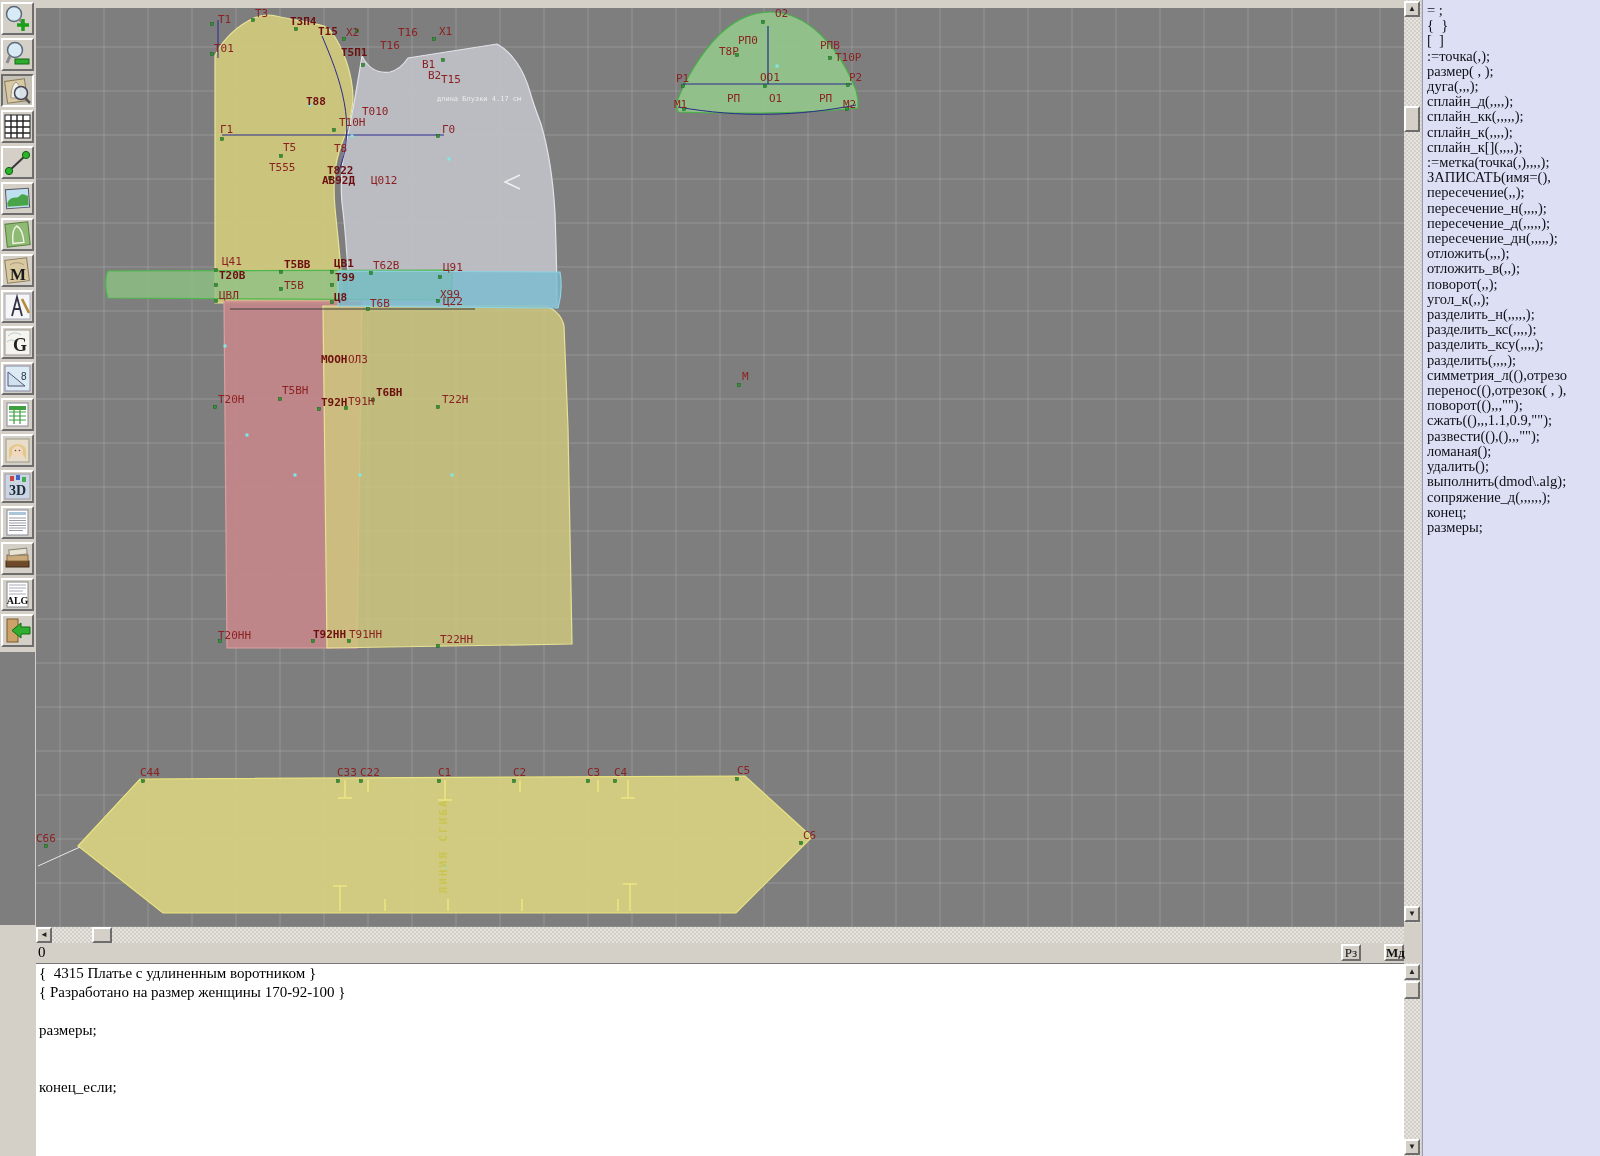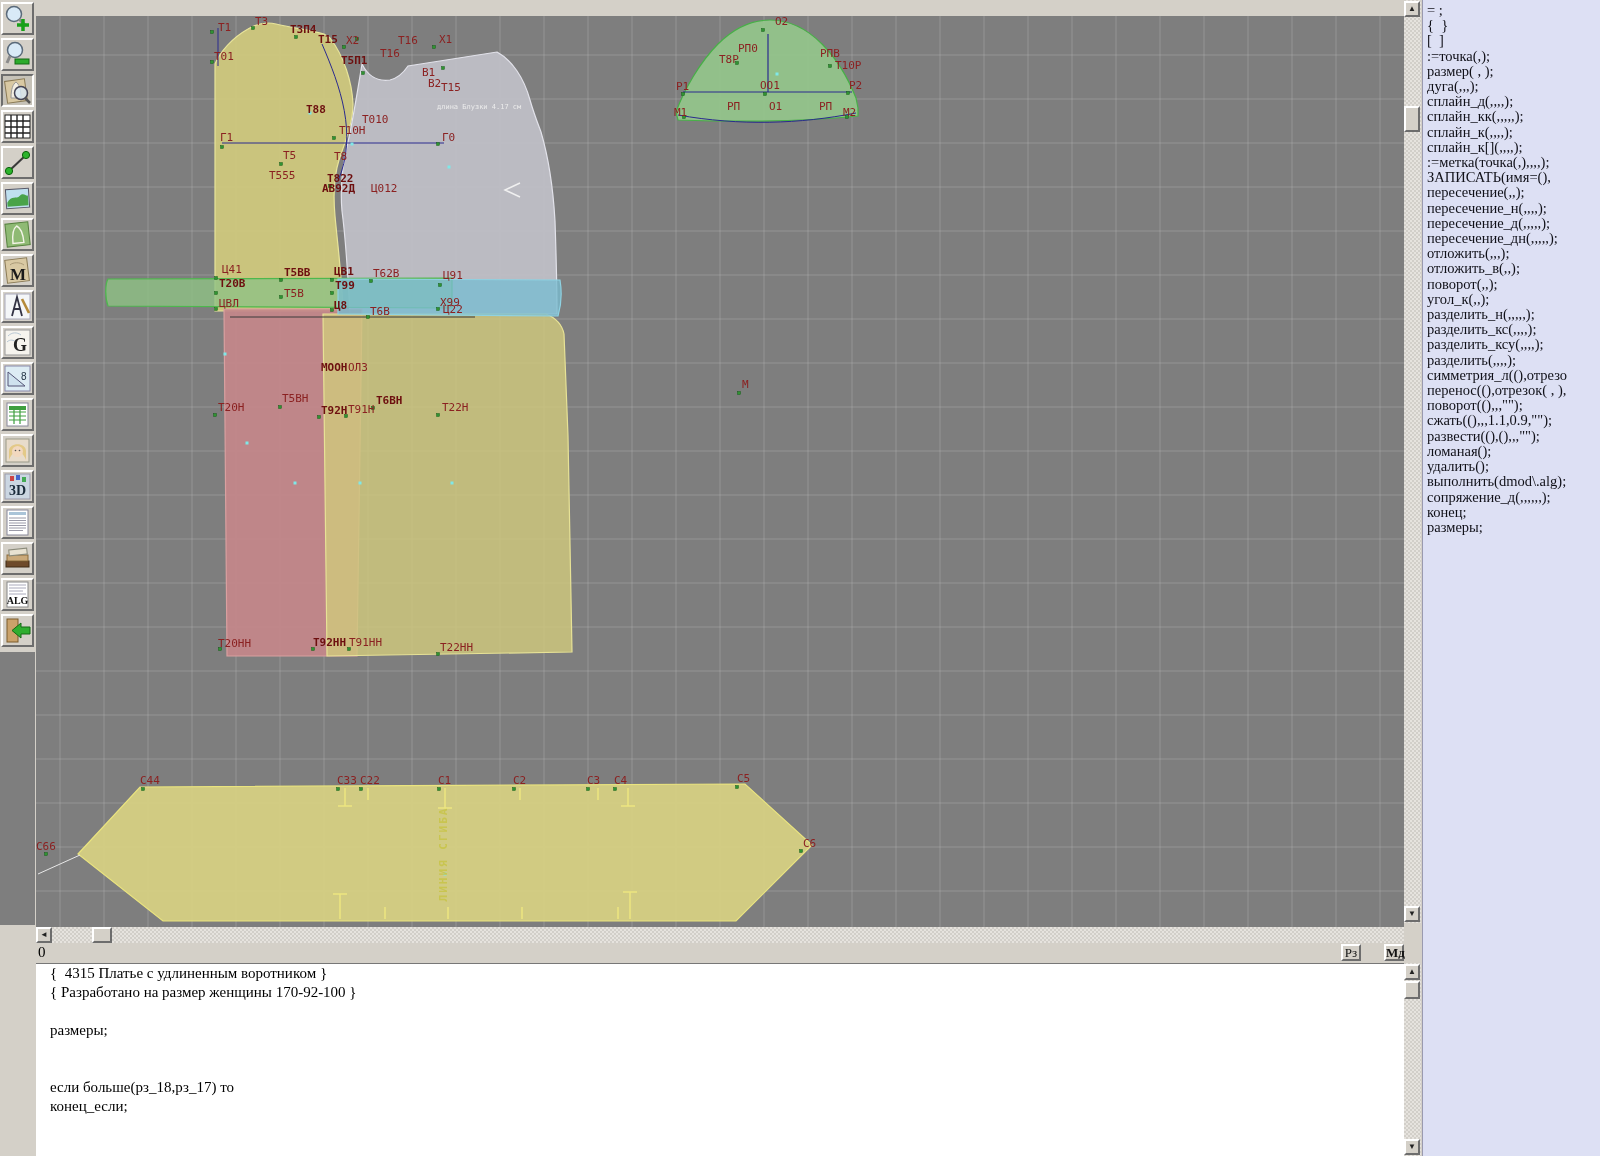--- a/index.html
+++ b/index.html
@@ -10,21 +10,21 @@
   #toolbar-buttons{position:absolute;left:1px;top:2px;}
   .tbtn{width:33px;height:33px;margin-bottom:3px;background:#d4d0c8;
         border-top:2px solid #ffffff;border-left:2px solid #ffffff;
         border-right:2px solid #6d6d6d;border-bottom:2px solid #6d6d6d;
         box-sizing:border-box;display:flex;align-items:center;justify-content:center;cursor:pointer;}
   .tbtn.pressed{background:#c6c2b8;border-top:2px solid #6d6d6d;border-left:2px solid #6d6d6d;
         border-right:2px solid #ffffff;border-bottom:2px solid #ffffff;}
   .ticon{width:29px;height:29px;display:block;}
   #toolbar-gray{position:absolute;left:0;top:652px;width:35px;height:273px;background:#7e7e7e;}
   
-  #canvas-wrap{position:absolute;left:36px;top:16px;width:1368px;height:925px;background:#7e7e7e;border-radius:26px;}
+  #canvas-wrap{position:absolute;left:36px;top:8px;width:1368px;height:925px;background:#7e7e7e;border-radius:26px;}
   #scene{display:block;}
   
   .sb-track{position:absolute;background:#d9d6d0;
       background-image:repeating-conic-gradient(#e6e3de 0 25%,#d2cfc9 0 50%);background-size:4px 4px;}
   .sb-btn{position:absolute;width:16px;height:16px;background:#d4d0c8;box-sizing:border-box;
       border-top:2px solid #fff;border-left:2px solid #fff;border-right:2px solid #6d6d6d;border-bottom:2px solid #6d6d6d;
       font-size:8px;line-height:12px;text-align:center;color:#222;cursor:pointer;}
   .sb-thumb{position:absolute;background:#d4d0c8;box-sizing:border-box;
       border-top:2px solid #fff;border-left:2px solid #fff;border-right:2px solid #6d6d6d;border-bottom:2px solid #6d6d6d;cursor:pointer;}
   
@@ -33,21 +33,21 @@
       border-top:2px solid #fff;border-left:2px solid #fff;border-right:2px solid #6d6d6d;border-bottom:2px solid #6d6d6d;
       font-family:"Liberation Serif",serif;font-size:13px;text-align:center;line-height:13px;color:#111;cursor:pointer;}
   #btn-rz{left:1341px;} #btn-md{left:1384px;font-weight:bold;}
   #btn-right-arrow{position:absolute;left:1440px;top:945px;width:15px;height:15px;background:#d4d0c8;box-sizing:border-box;
       border-top:2px solid #fff;border-left:2px solid #fff;border-right:2px solid #6d6d6d;border-bottom:2px solid #6d6d6d;
       font-size:8px;line-height:11px;text-align:center;color:#222;cursor:pointer;}
   
   #code-area{position:absolute;left:36px;top:963px;width:1368px;height:193px;background:#ffffff;
       border-top:1px solid #777;overflow:hidden;cursor:text;}
   .code-line{font-family:"Liberation Serif",serif;font-size:15px;line-height:19px;color:#000;
-      white-space:pre;padding-left:14px;}
+      white-space:pre;padding-left:3px;}
   
   #command-panel{position:absolute;left:1422px;top:0;width:178px;height:1156px;background:#dde0f4;
       border-left:1px solid #9a9ab0;box-sizing:border-box;overflow:hidden;}
   .cmd-item{font-family:"Liberation Serif",serif;font-size:14.5px;line-height:15.2px;color:#101018;
       white-space:pre;padding-left:4px;cursor:pointer;}
   .cmd-item:first-child{margin-top:3px;}
 </style>
 </head>
 <body>
 
@@ -435,21 +435,20 @@
   <div id="btn-right-arrow">►</div>
 
   <div id="code-area">
     <div id="code-lines">
         <div class="code-line">{  4315 Платье с удлиненным воротником }</div>
         <div class="code-line">{ Разработано на размер женщины 170-92-100 }</div>
         <div class="code-line">&nbsp;</div>
         <div class="code-line">размеры;</div>
         <div class="code-line">&nbsp;</div>
         <div class="code-line">&nbsp;</div>
-        <div class="code-line">если больше(рз_18,рз_17) то</div>
         <div class="code-line">конец_если;</div>
       </div>
   </div>
 
   <div class="sb-track" style="left:1404px;top:963px;width:17px;height:193px;">
     <div class="sb-btn" style="left:0;top:1px;">▲</div>
     <div class="sb-thumb" style="left:0;top:18px;width:16px;height:18px;"></div>
     <div class="sb-btn" style="left:0;top:176px;">▼</div>
   </div>
 

